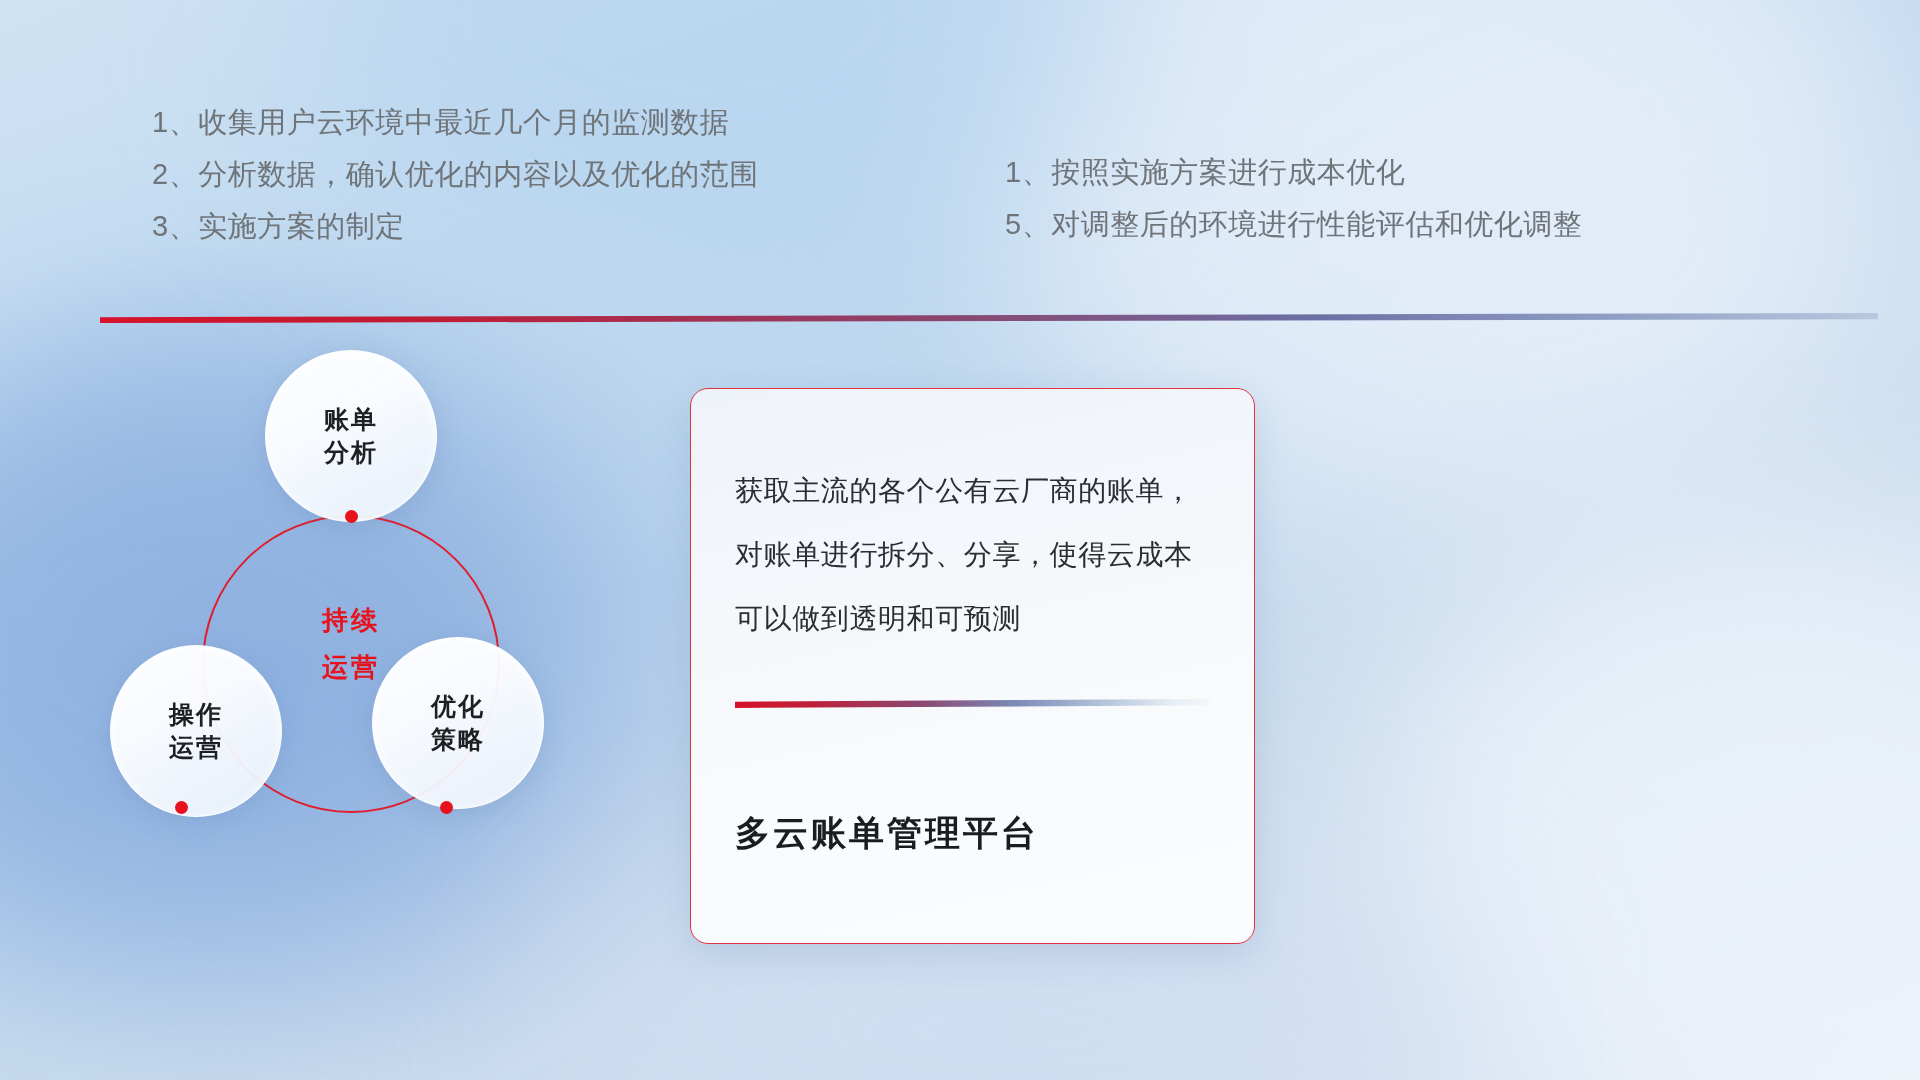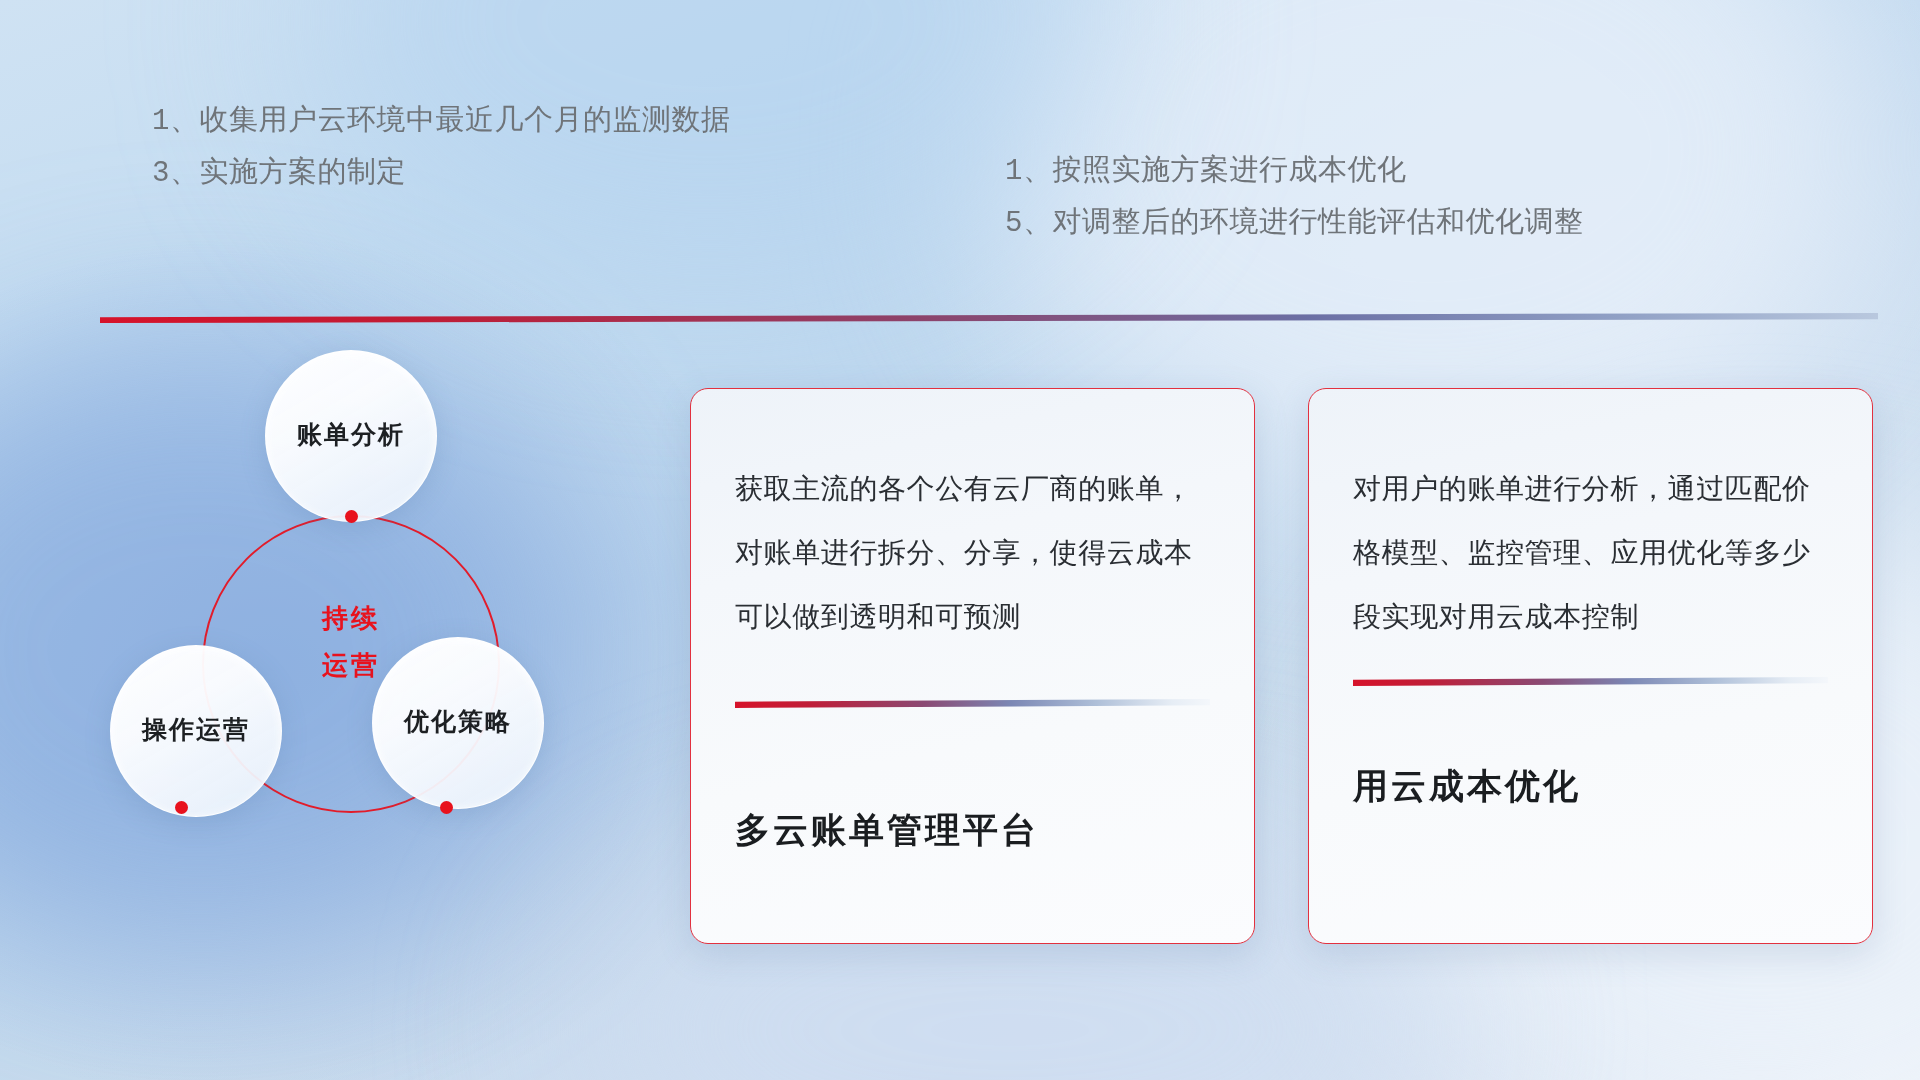--- a/index.html
+++ b/index.html
@@ -16,21 +16,20 @@
   #slide {
     position: relative;
     width: 1920px;
     height: 1080px;
     overflow: hidden;
     background:
       radial-gradient(ellipse 900px 700px at 14% 62%, rgba(150,180,225,0.72) 0%, rgba(150,180,225,0.0) 62%),
       radial-gradient(ellipse 1100px 820px at 86% 30%, rgba(214,228,244,0.85) 0%, rgba(214,228,244,0.0) 65%),
       radial-gradient(ellipse 1300px 640px at 50% 100%, rgba(196,214,238,0.75) 0%, rgba(196,214,238,0.0) 70%),
       linear-gradient(160deg, #cfe2f3 0%, #c3dcf1 22%, #bcd6ee 46%, #c9dced 66%, #dde8f4 86%, #eef3f9 100%);
-    font-family: Liberation Mono, monospace;
   }
   
   .blob {
     position: absolute;
     border-radius: 50%;
     filter: blur(90px);
     pointer-events: none;
   }
   .blob-a { left: -180px; top: 340px; width: 760px; height: 620px; background: rgba(128,166,220,0.55); }
   .blob-b { left: 980px; top: -200px; width: 900px; height: 700px; background: rgba(232,240,250,0.75); }
@@ -108,20 +107,21 @@
     position: absolute;
     width: 172px;
     height: 172px;
     border-radius: 50%;
     box-sizing: border-box;
     background:
       linear-gradient(150deg, rgba(255,255,255,0.98) 0%, rgba(252,253,255,0.96) 38%, rgba(234,242,251,0.93) 100%);
     border: 1.3px solid rgba(255,255,255,0.95);
     box-shadow: 0 6px 26px rgba(86,122,168,0.22), inset 0 2px 8px rgba(255,255,255,0.9);
     display: flex;
+    flex-direction: column;
     align-items: center;
     justify-content: center;
   }
   .node span {
     display: block;
     color: #1d2023;
     font-weight: bold;
     font-size: 25px;
     line-height: 33px;
     letter-spacing: 2px;
@@ -195,20 +195,21 @@
 
   <div class="blob blob-a"></div>
   <div class="blob blob-b"></div>
   <div class="blob blob-c"></div>
   <div class="blob blob-d"></div>
   <div class="blob blob-e"></div>
 
   <div class="steps">
     <div class="steps-col steps-col-left">
       <span class="step-line">1、收集用户云环境中最近几个月的监测数据</span>
+      <span class="step-line">2、分析数据，确认优化的内容以及优化的范围</span>
       <span class="step-line">3、实施方案的制定</span>
     </div>
     <div class="steps-col steps-col-right">
       <span class="step-line">1、按照实施方案进行成本优化</span>
       <span class="step-line">5、对调整后的环境进行性能评估和优化调整</span>
     </div>
   </div>
 
   <div class="top-rule">
     <div class="bar"></div>
@@ -244,21 +245,14 @@
   </div>
 
   <div class="card card-left">
     <div class="card-body">获取主流的各个公有云厂商的账单，对账单进行拆分、分享，使得云成本可以做到透明和可预测</div>
     <div class="card-divider">
       <div class="bar"></div>
     </div>
     <div class="card-title">多云账单管理平台</div>
   </div>
 
-  <div class="card card-right">
-    <div class="card-body">对用户的账单进行分析，通过匹配价格模型、监控管理、应用优化等多少段实现对用云成本控制</div>
-    <div class="card-divider">
-      <div class="bar"></div>
-    </div>
-    <div class="card-title">用云成本优化</div>
-  </div>
 
 </div>
 
 </body></html>

